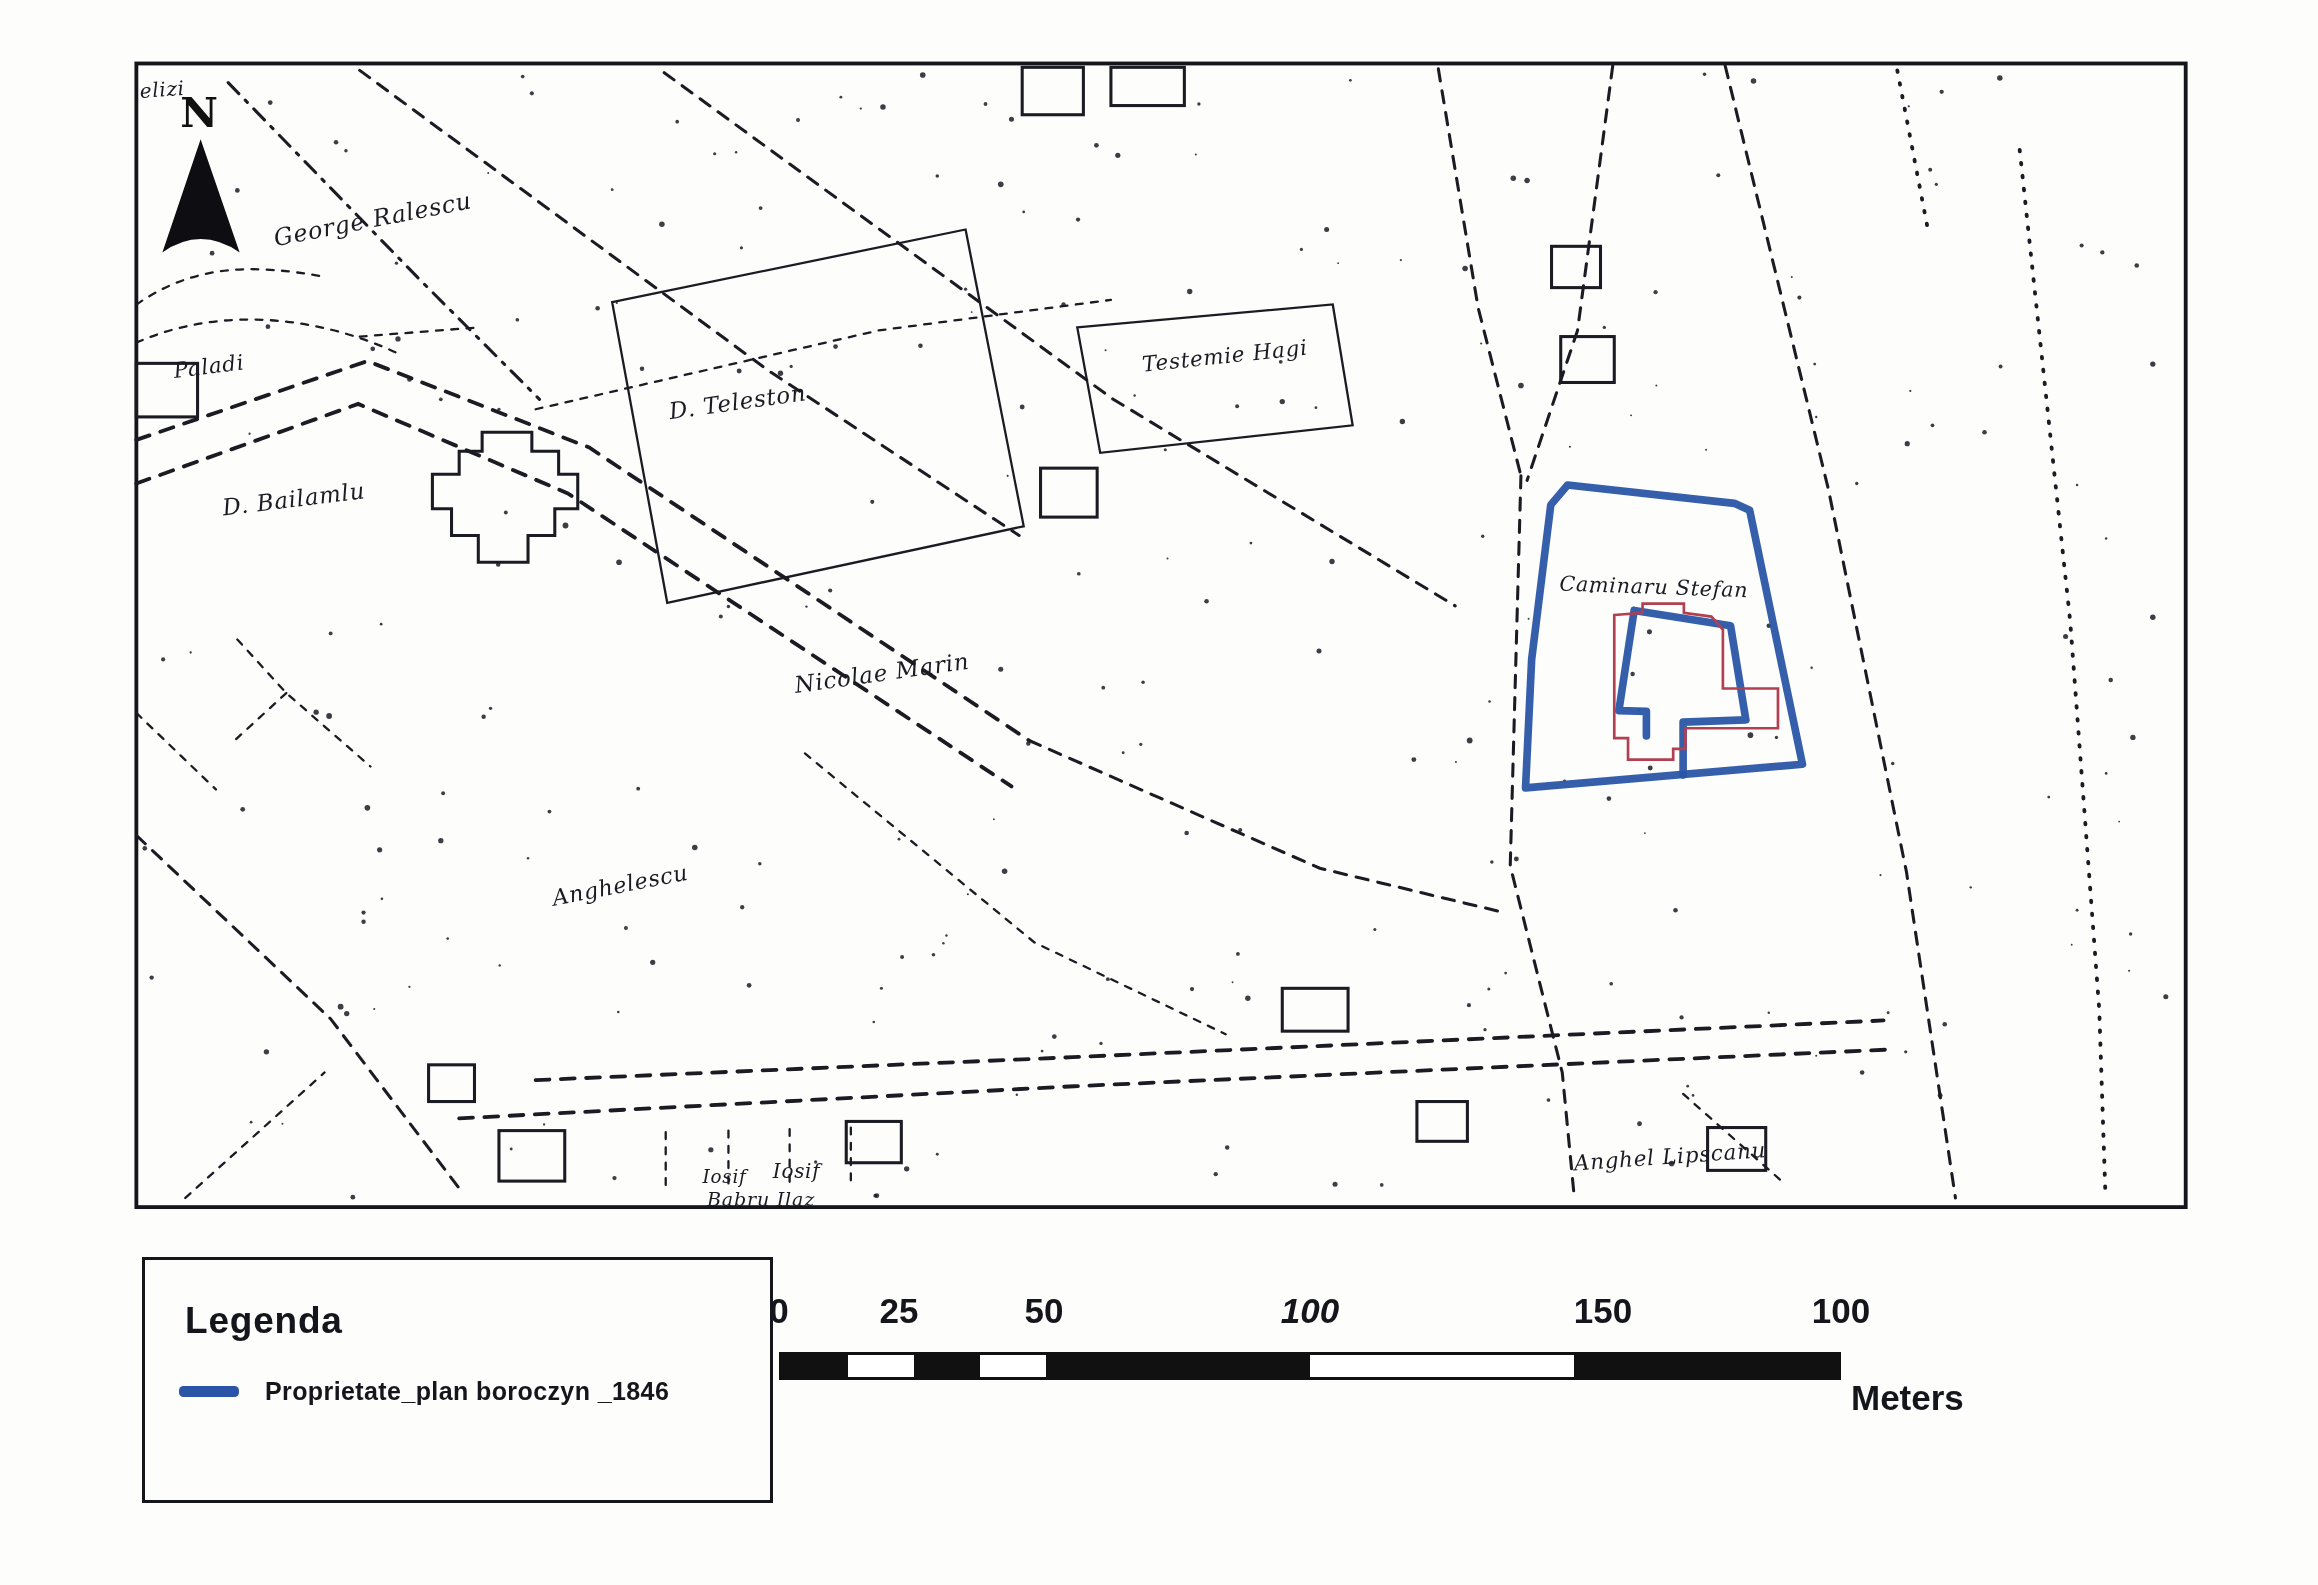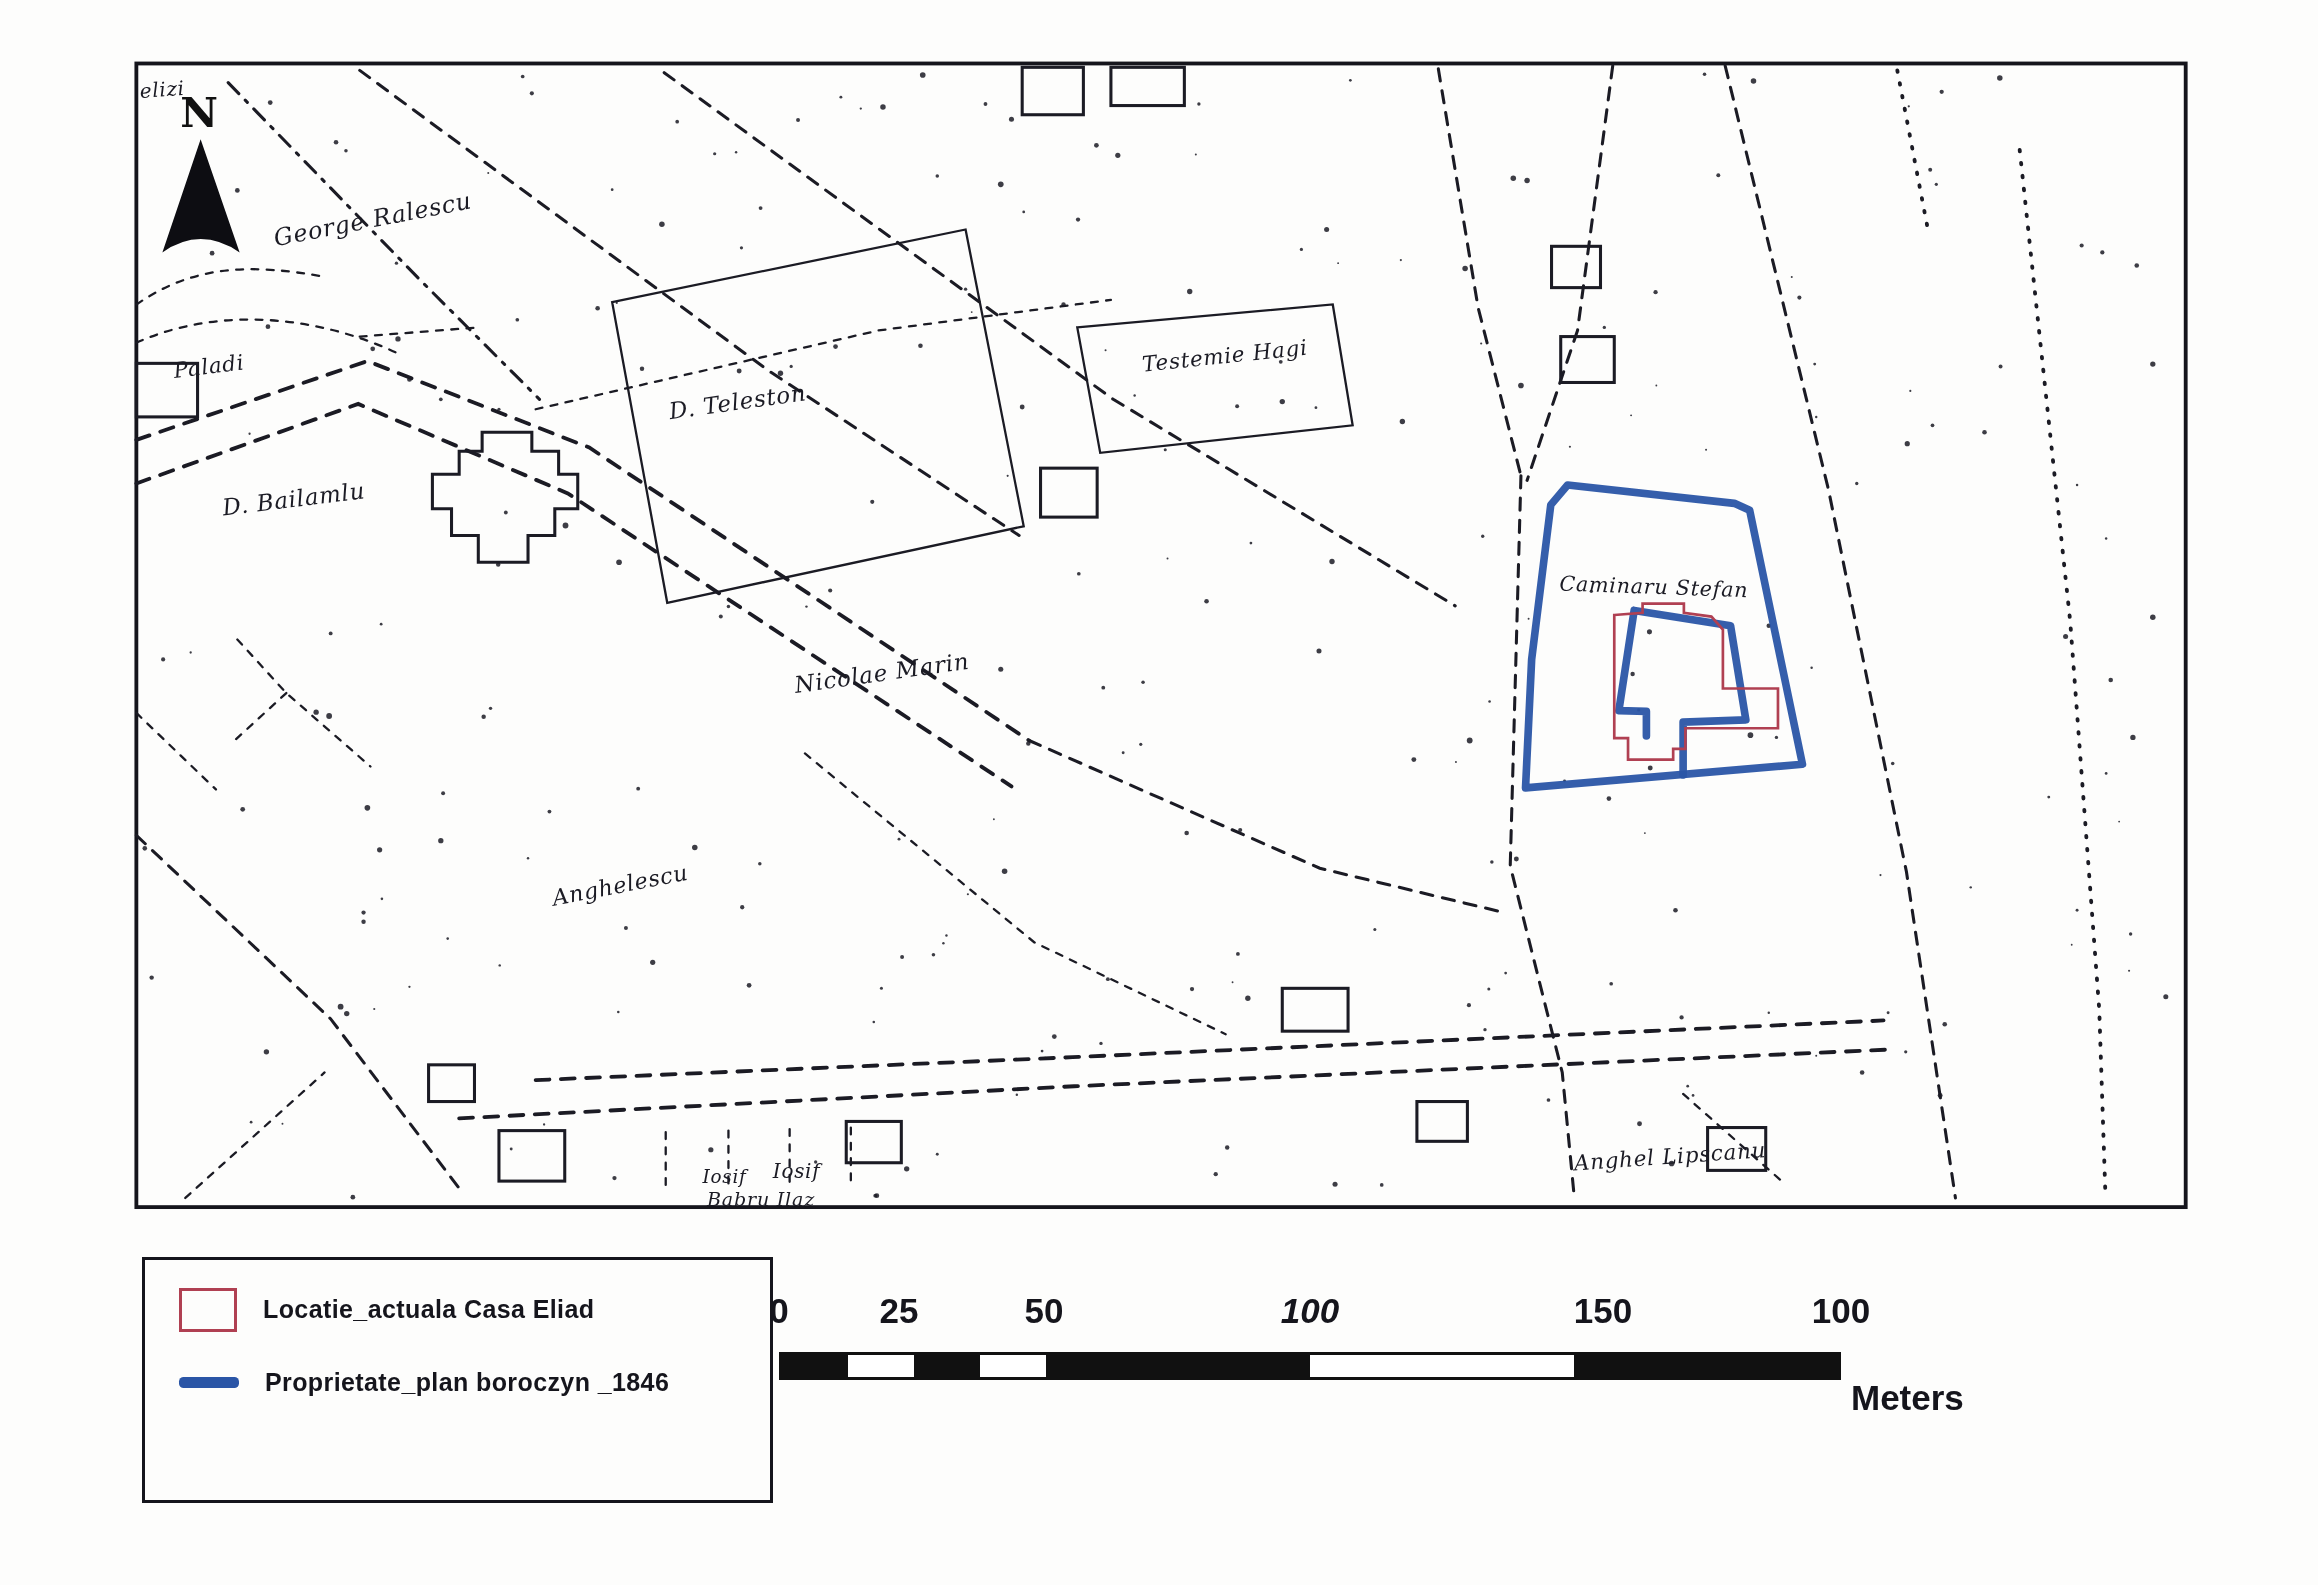--- a/index.html
+++ b/index.html
@@ -378,25 +378,22 @@
         <text class="map-label" x="2038" y="772" font-size="27" transform="rotate(2 2038 772)">Caminaru  Stefan</text>
         <text class="map-label" x="918" y="1546" font-size="24" transform="rotate(0 918 1546)">Iosif</text>
         <text class="map-label" x="1010" y="1540" font-size="26" transform="rotate(0 1010 1540)">Iosif</text>
         <text class="map-label" x="924" y="1576" font-size="25" transform="rotate(0 924 1576)">Babru Ilaz</text>
         <text class="map-label" x="2058" y="1530" font-size="28" transform="rotate(-4 2058 1530)">Anghel Lipscanu</text>
       </g>
   </svg>
 
   
   <div class="legend">
+    <div class="legend-title">Legenda</div>
     <div id="legend-items">
-        <div class="legend-row">
-          <span class="sw-rect" style="border-color: rgb(176, 64, 82);"></span>
-          <span class="lbl">Locatie_actuala Casa Eliad</span>
-        </div>
         <div class="legend-row">
           <span class="sw-line" style="background: rgb(42, 85, 166);"></span>
           <span class="lbl">Proprietate_plan boroczyn _1846</span>
         </div>
       </div>
   </div>
 
   
   <div class="scalebar">
     <div class="sb-ticks" id="sb-ticks">

